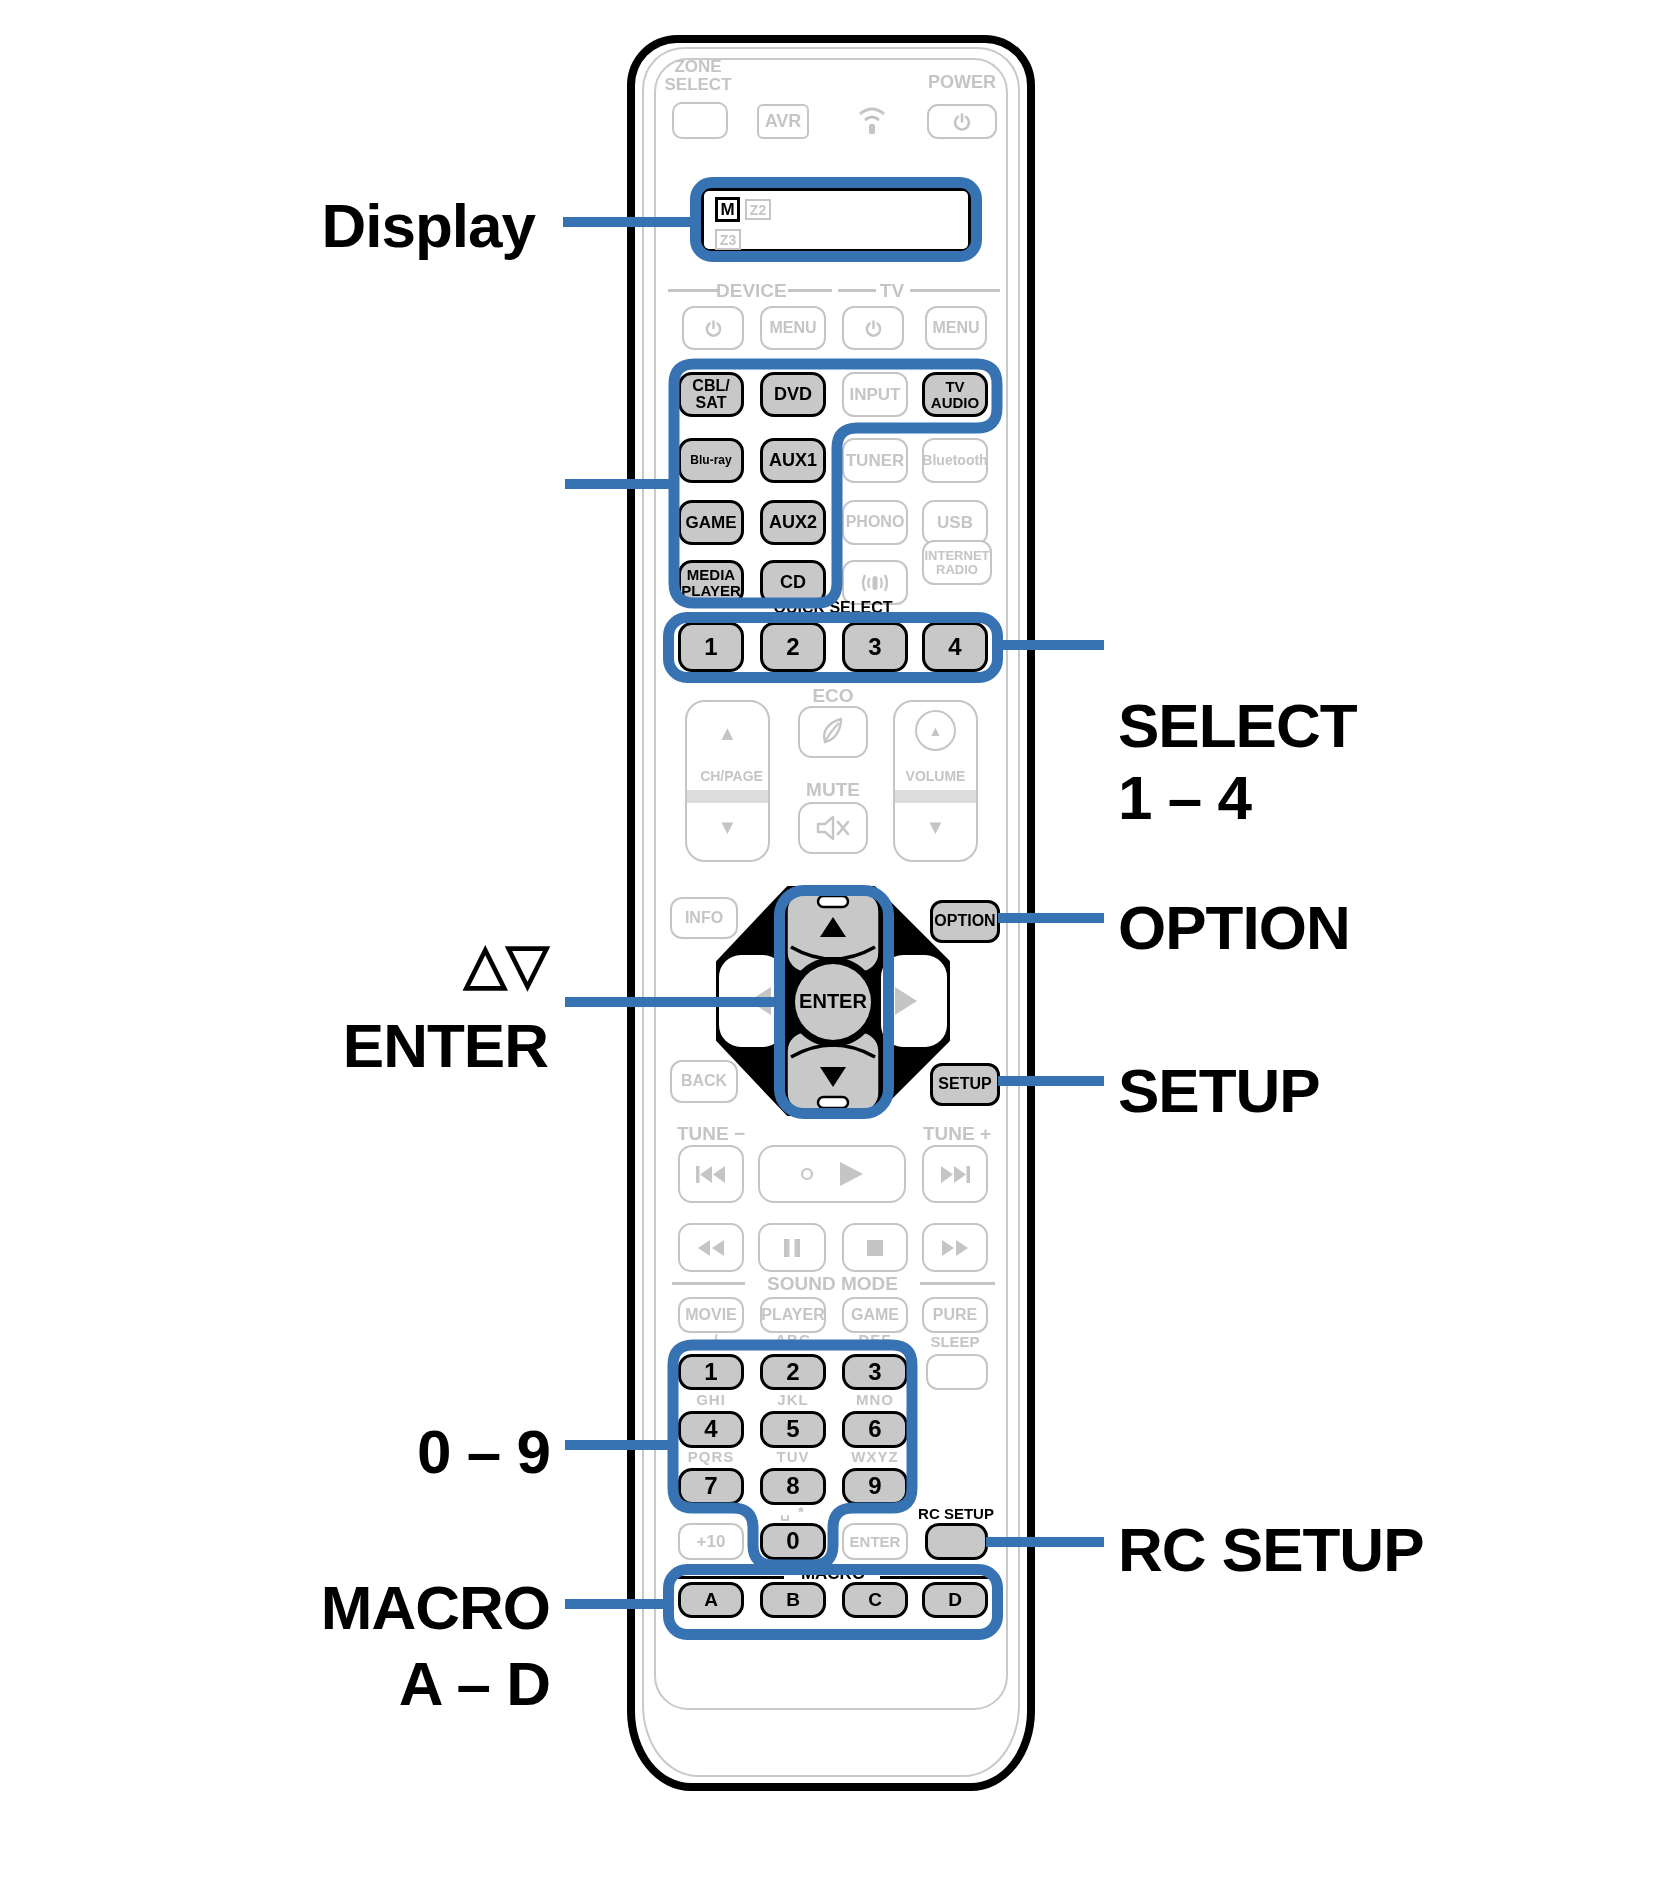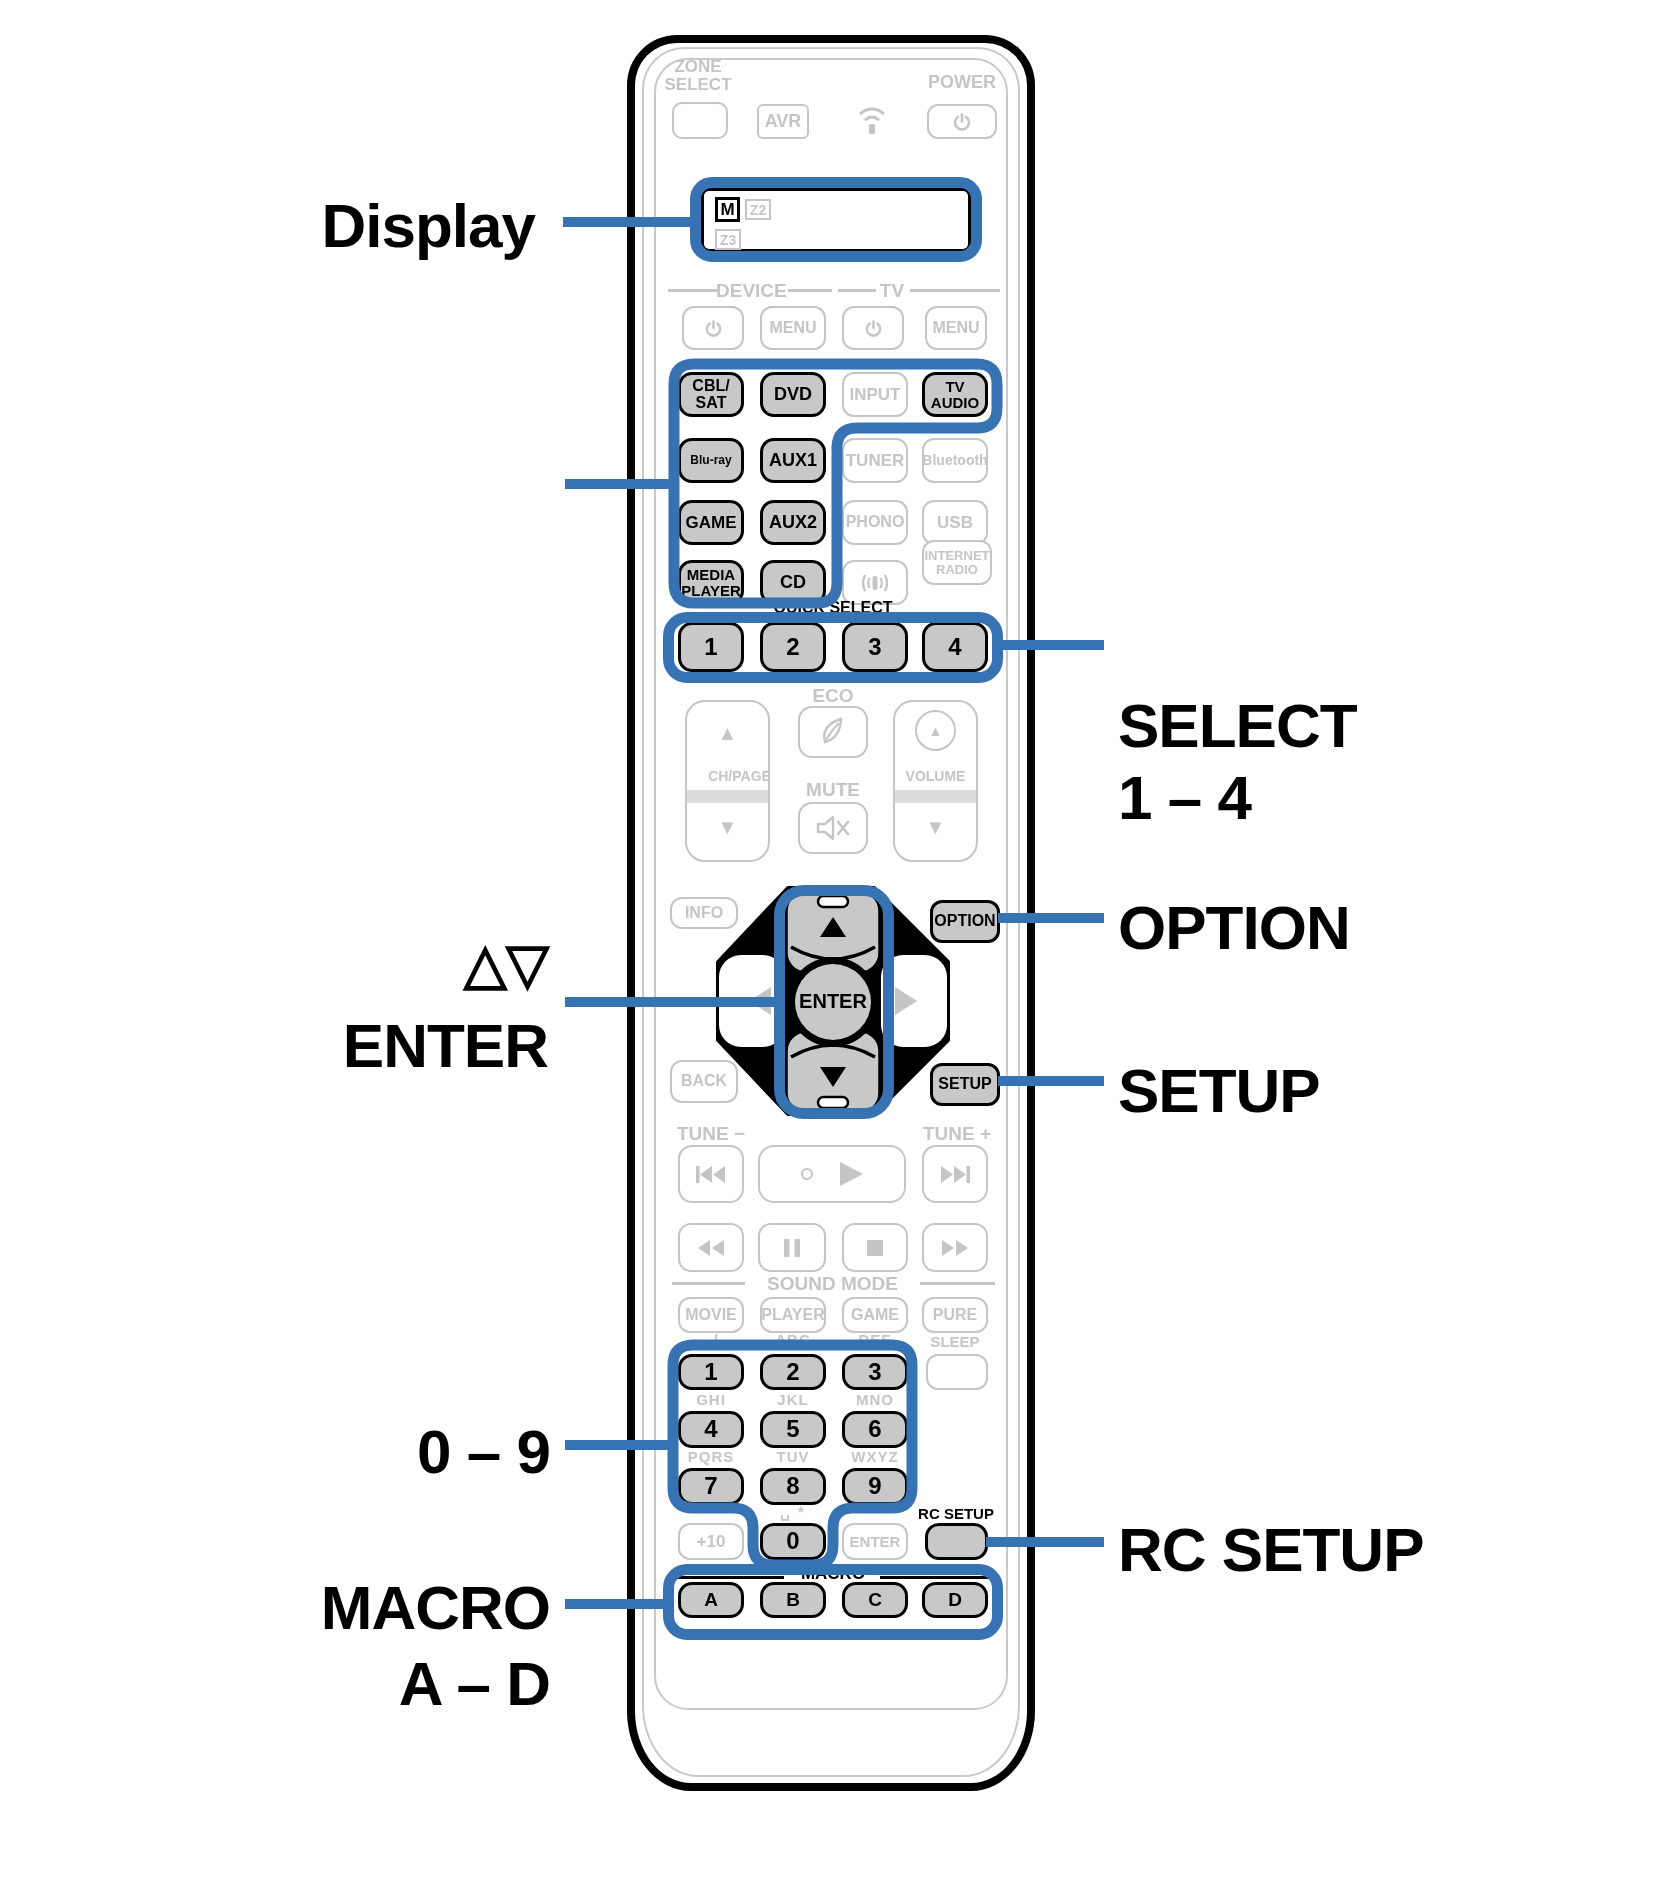--- a/index.html
+++ b/index.html
@@ -182,21 +182,21 @@
   </div>
   <div class="btn" style="left:798px;top:706px;width:70px;height:52px;border-radius:14px">
     <svg width="28" height="32" viewBox="0 0 28 32">
       <path d="M22,3 C8,7 3,16 6,26 C16,24 22,14 22,3 Z" fill="none" stroke="#c5c5c5" stroke-width="2.4"></path>
       <path d="M6,26 C10,18 15,12 20,7" fill="none" stroke="#c5c5c5" stroke-width="2.2"></path>
     </svg>
   </div>
 
   <div class="rocker" style="left:685px;top:700px;width:85px;height:162px">
     <div class="tri" style="top:20px;font-size:20px">▲</div>
-    <div class="glabel" style="left:12px;top:67px;width:100%;font-size:14px">
+    <div class="glabel" style="left:4px;top:67px;width:100%;font-size:14px">
       <span>CH/PAGE</span>
     </div>
     <div class="band" style="top:88px"></div>
     <div class="tri" style="top:114px;font-size:20px">▼</div>
   </div>
 
   <div class="glabel" style="left:798px;top:780px;width:70px;font-size:19px">
     <span>MUTE</span>
   </div>
   <div class="btn" style="left:798px;top:802px;width:70px;height:52px;border-radius:14px">
@@ -208,21 +208,21 @@
 
   <div class="rocker" style="left:893px;top:700px;width:85px;height:162px">
     <div class="abs" style="left:20px;top:8px;width:41px;height:41px;border:2.5px solid #c5c5c5;border-radius:50%;display:flex;align-items:center;justify-content:center;color:#c5c5c5;font-size:14px;box-sizing:border-box">▲</div>
     <div class="glabel" style="left:0;top:67px;width:100%;font-size:14px">
       <span>VOLUME</span>
     </div>
     <div class="band" style="top:88px"></div>
     <div class="tri" style="top:114px;font-size:20px">▼</div>
   </div>
 
-  <div class="btn" style="left:670px;top:897px;width:68px;height:32px;font-size:16px">
+  <div class="btn" style="left:670px;top:897px;width:68px;height:42px;font-size:16px">
     <span>INFO</span>
   </div>
   <div class="btn hl" style="left:930px;top:900px;width:70px;height:43px;font-size:16px;border-radius:12px">
     <span>OPTION</span>
   </div>
   <div class="btn" style="left:670px;top:1060px;width:68px;height:43px;font-size:16px">
     <span>BACK</span>
   </div>
   <div class="btn hl" style="left:930px;top:1063px;width:70px;height:43px;font-size:16px;border-radius:12px">
     <span>SETUP</span>

